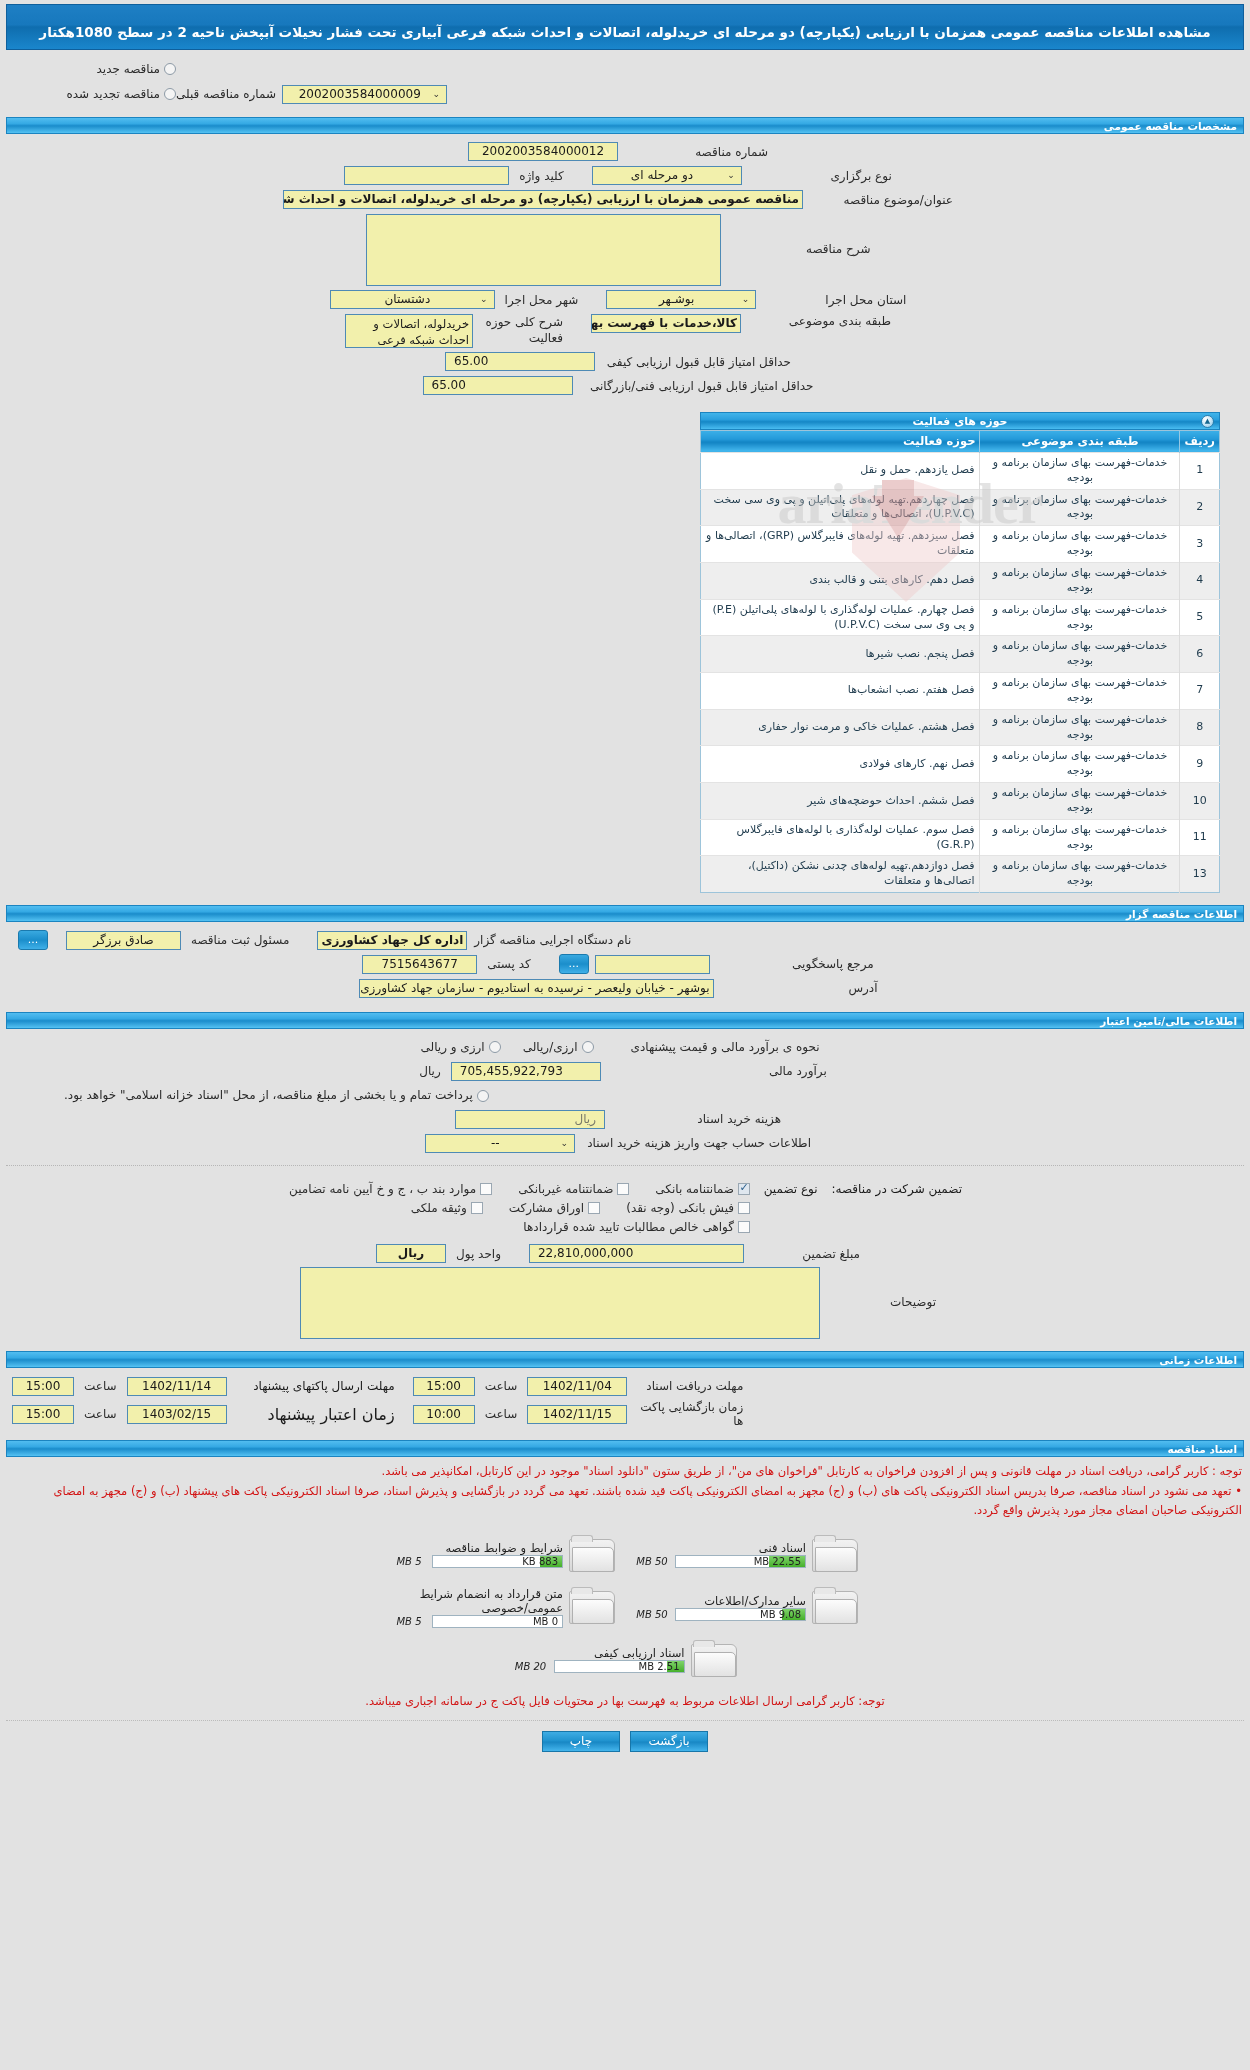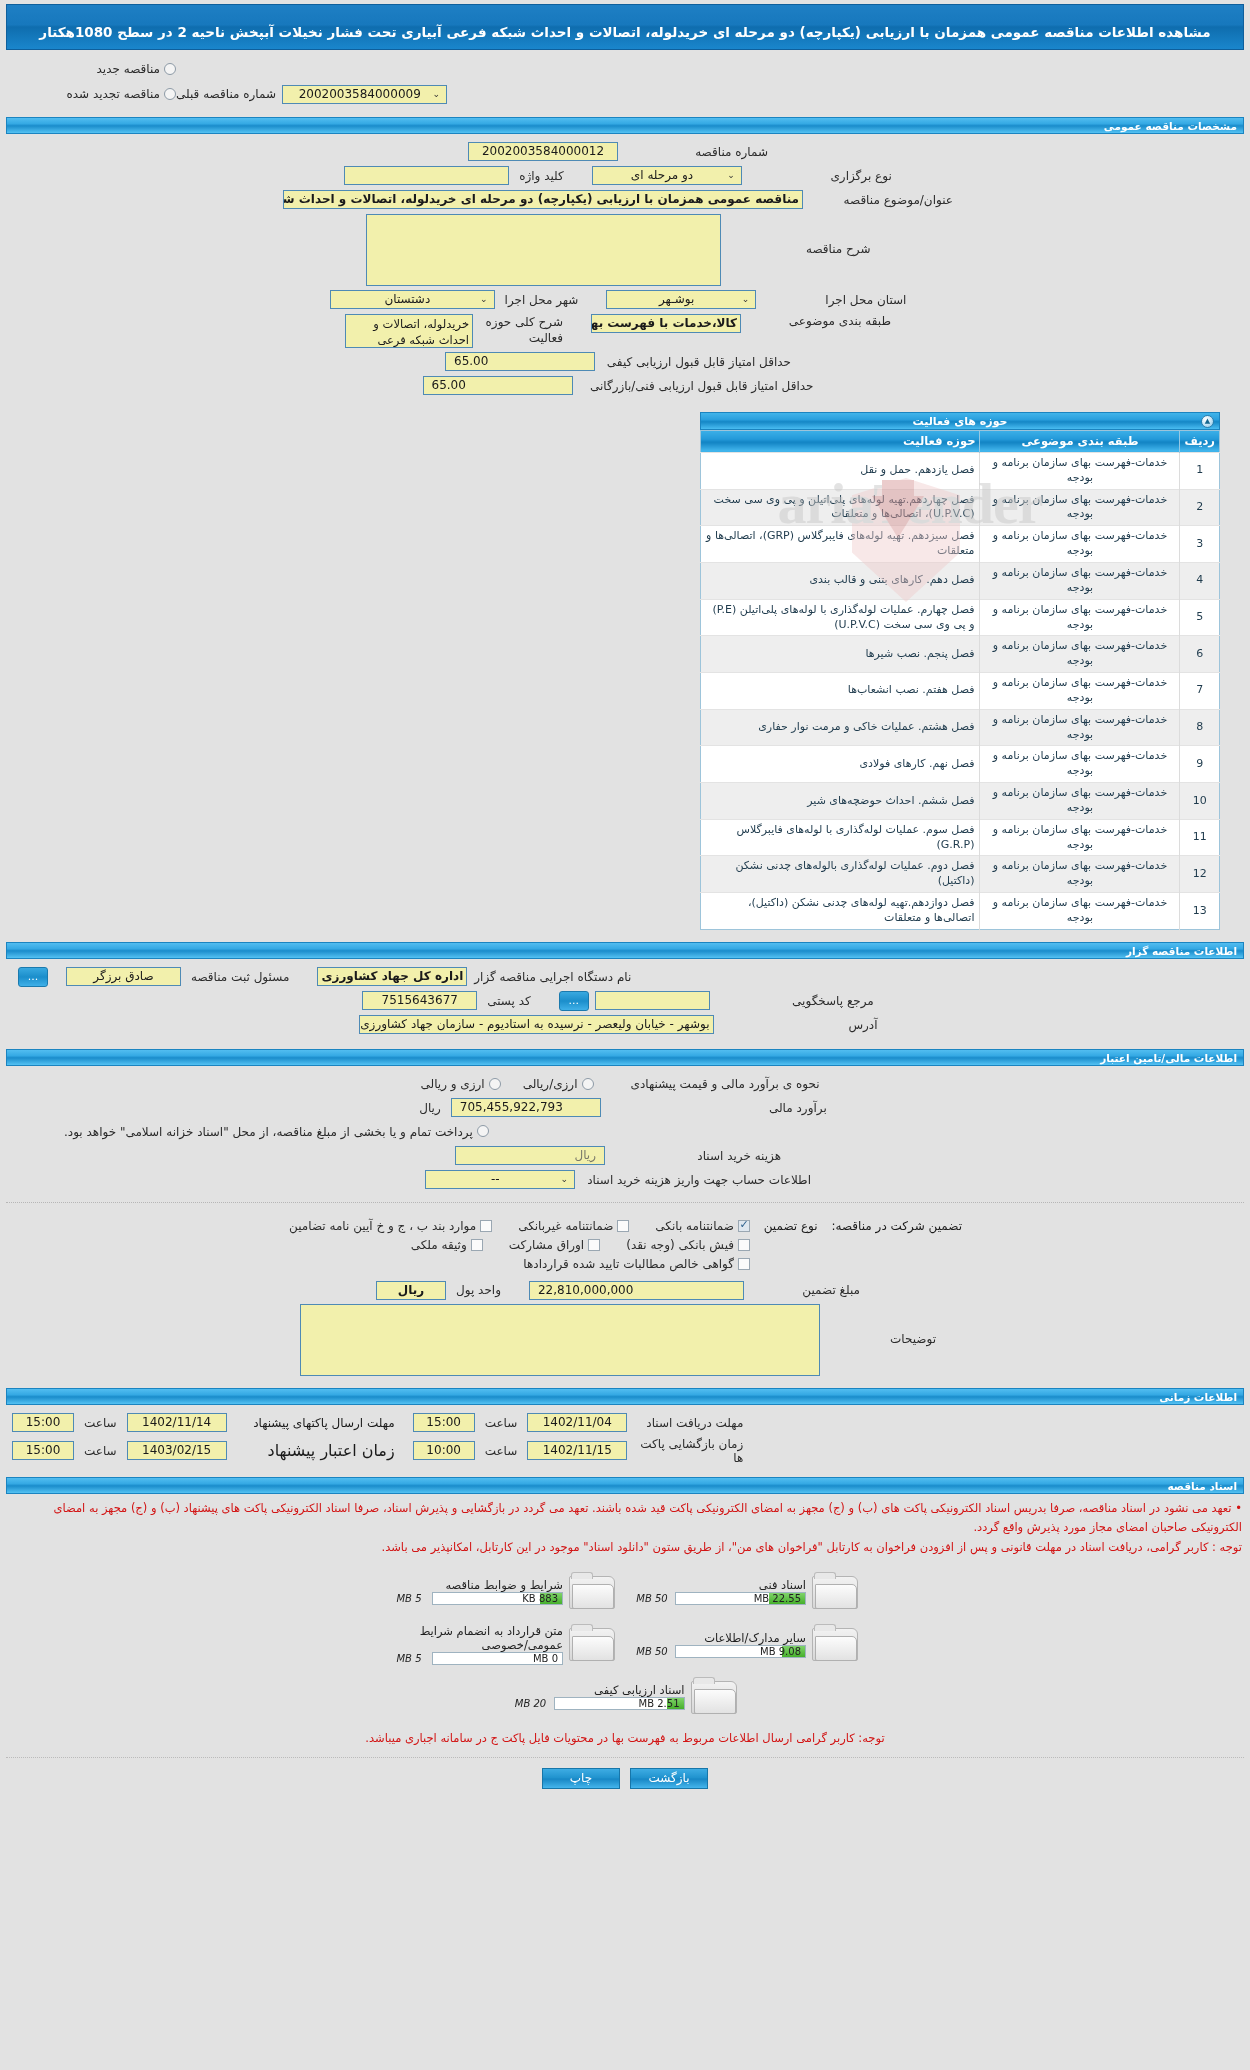--- a/index.html
+++ b/index.html
@@ -451,25 +451,20 @@
             <td class="c-radif">10</td>
             <td class="c-cat">خدمات-فهرست بهای سازمان برنامه و بودجه</td>
             <td class="c-area">فصل ششم. احداث حوضچه‌های شیر</td>
           </tr>
           <tr>
             <td class="c-radif">11</td>
             <td class="c-cat">خدمات-فهرست بهای سازمان برنامه و بودجه</td>
             <td class="c-area">فصل سوم. عملیات لوله‌گذاری با لوله‌های فایبرگلاس (G.R.P)</td>
           </tr>
           <tr>
-            <td class="c-radif">12</td>
-            <td class="c-cat">خدمات-فهرست بهای سازمان برنامه و بودجه</td>
-            <td class="c-area">فصل دوم. عملیات لوله‌گذاری بالوله‌های چدنی نشکن (داکتیل)</td>
-          </tr>
-          <tr>
             <td class="c-radif">13</td>
             <td class="c-cat">خدمات-فهرست بهای سازمان برنامه و بودجه</td>
             <td class="c-area">فصل دوازدهم.تهیه لوله‌های چدنی نشکن (داکتیل)، اتصالی‌ها و متعلقات</td>
           </tr>
         </tbody>
     </table>
   </div>
 </div>
 
 <div class="watermark">
@@ -539,21 +534,21 @@
   <div class="frow">
     <div style="flex:1 1 auto"></div>
     <div class="lbl-r" style="width:240px">برآورد مالی</div>
     <div class="fld num" style="width:150px; text-align:left; padding-left:8px">705,455,922,793</div>
     <div class="lbl-free">ریال</div>
     <div style="flex:1 1 auto"></div>
   </div>
 
   <div class="frow">
     <div style="flex:1 1 auto"></div>
-    <div style="display:flex; align-items:flex-start;">
+    <div style="display:flex; align-items:flex-end;">
       <span class="rdo"></span>
       <span class="rdo-lbl">پرداخت تمام و یا بخشی از مبلغ مناقصه، از محل "اسناد خزانه اسلامی" خواهد بود.</span>
     </div>
     <div style="width:60px"></div>
   </div>
 
   <div class="frow">
     <div style="flex:1 1 auto"></div>
     <div class="lbl-r" style="width:190px">هزینه خرید اسناد</div>
     <div class="fld" style="width:150px; text-align:right; padding-right:8px; color:#7a7a6a">ریال</div>
@@ -670,22 +665,22 @@
     <div class="fld num w62">15:00</div>
     <div style="width:12px"></div>
   </div>
 </div>
 
 <div class="sec-bar" style="margin-top:8px">
   <span>اسناد مناقصه</span>
 </div>
 
 <div class="notice">
+  <div>توجه : کاربر گرامی، دریافت اسناد در مهلت قانونی و پس از افزودن فراخوان به کارتابل "فراخوان های من"، از طریق ستون "دانلود اسناد" موجود در این کارتابل، امکانپذیر می باشد.</div>
   <div>• تعهد می نشود در اسناد مناقصه، صرفا بدریس اسناد الکترونیکی پاکت های (ب) و (ج) مجهز به امضای الکترونیکی پاکت قید شده باشند. تعهد می گردد در بازگشایی و پذیرش اسناد، صرفا اسناد الکترونیکی پاکت های پیشنهاد (ب) و (ج) مجهز به امضای الکترونیکی صاحبان امضای مجاز مورد پذیرش واقع گردد.</div>
-  <div>توجه : کاربر گرامی، دریافت اسناد در مهلت قانونی و پس از افزودن فراخوان به کارتابل "فراخوان های من"، از طریق ستون "دانلود اسناد" موجود در این کارتابل، امکانپذیر می باشد.</div>
 </div>
 
 <div class="attach-wrap">
     <div class="attach-card">
       <div class="folder">
         <div class="back"></div>
         <div class="tab"></div>
         <div class="front"></div>
       </div>
       <div class="attach-body">

